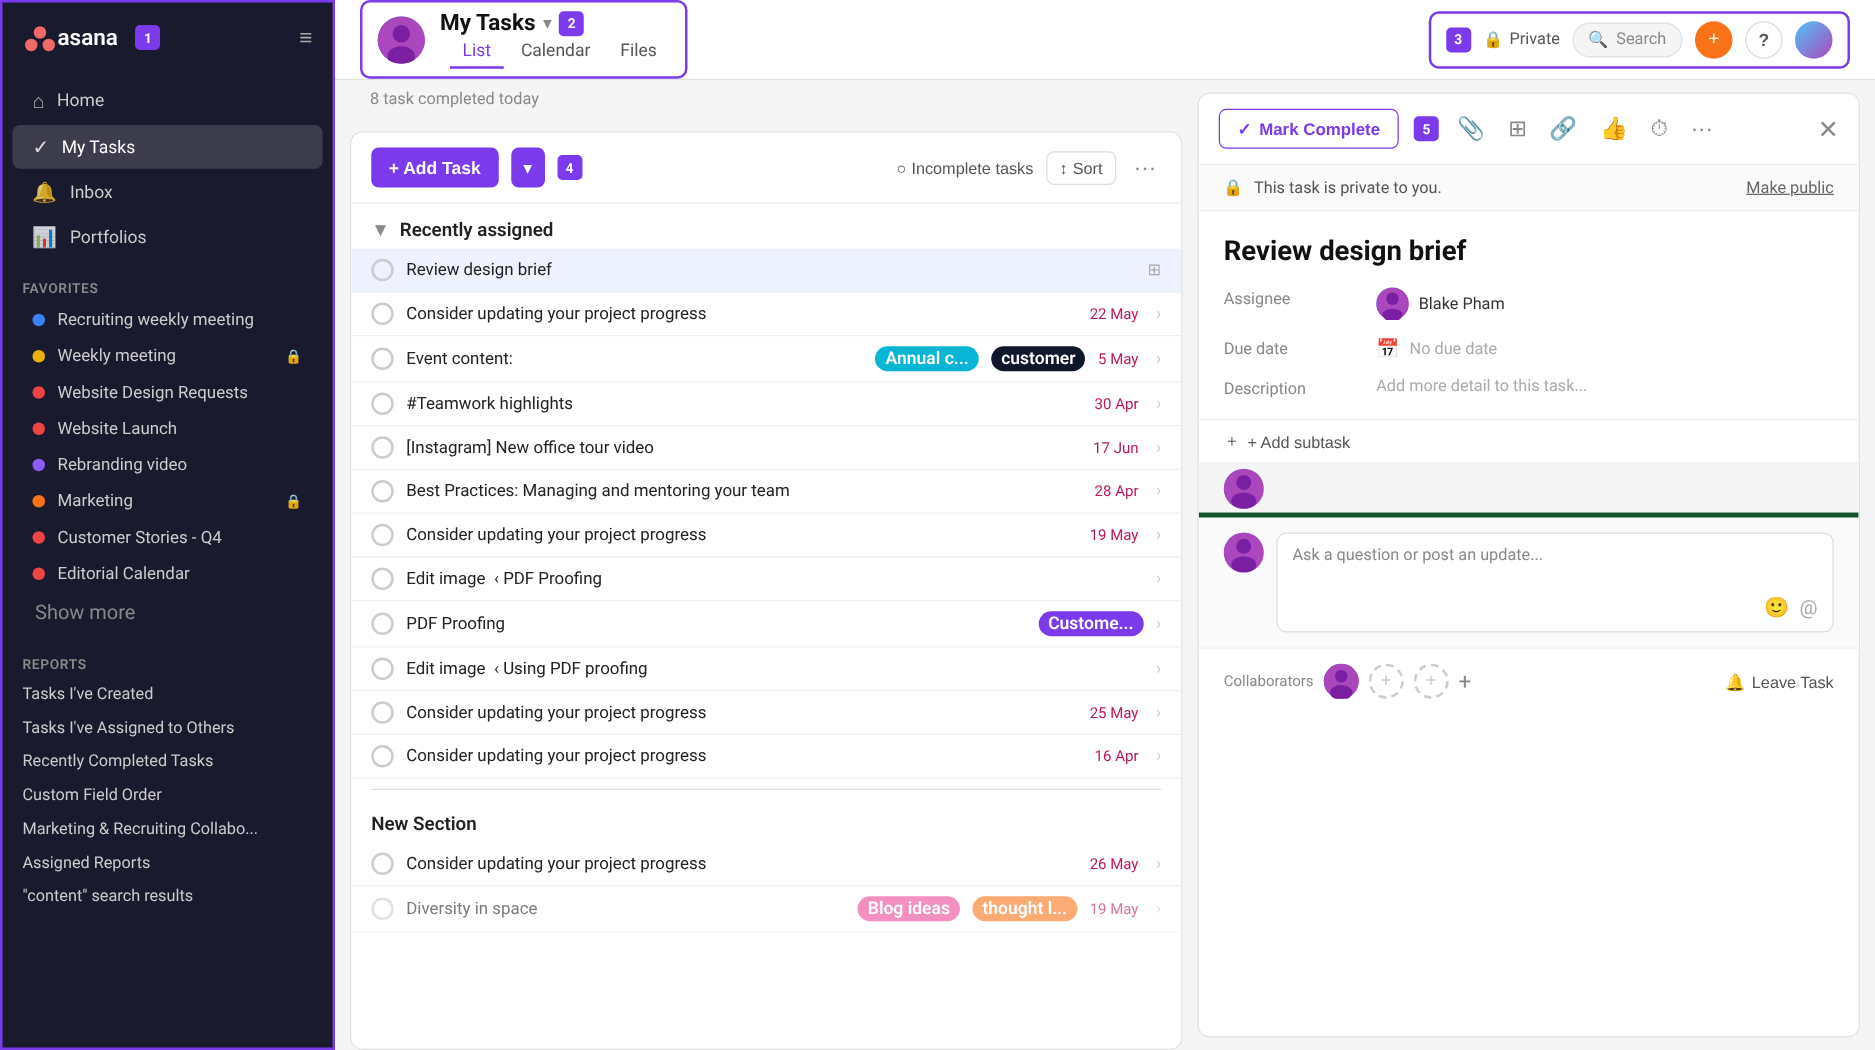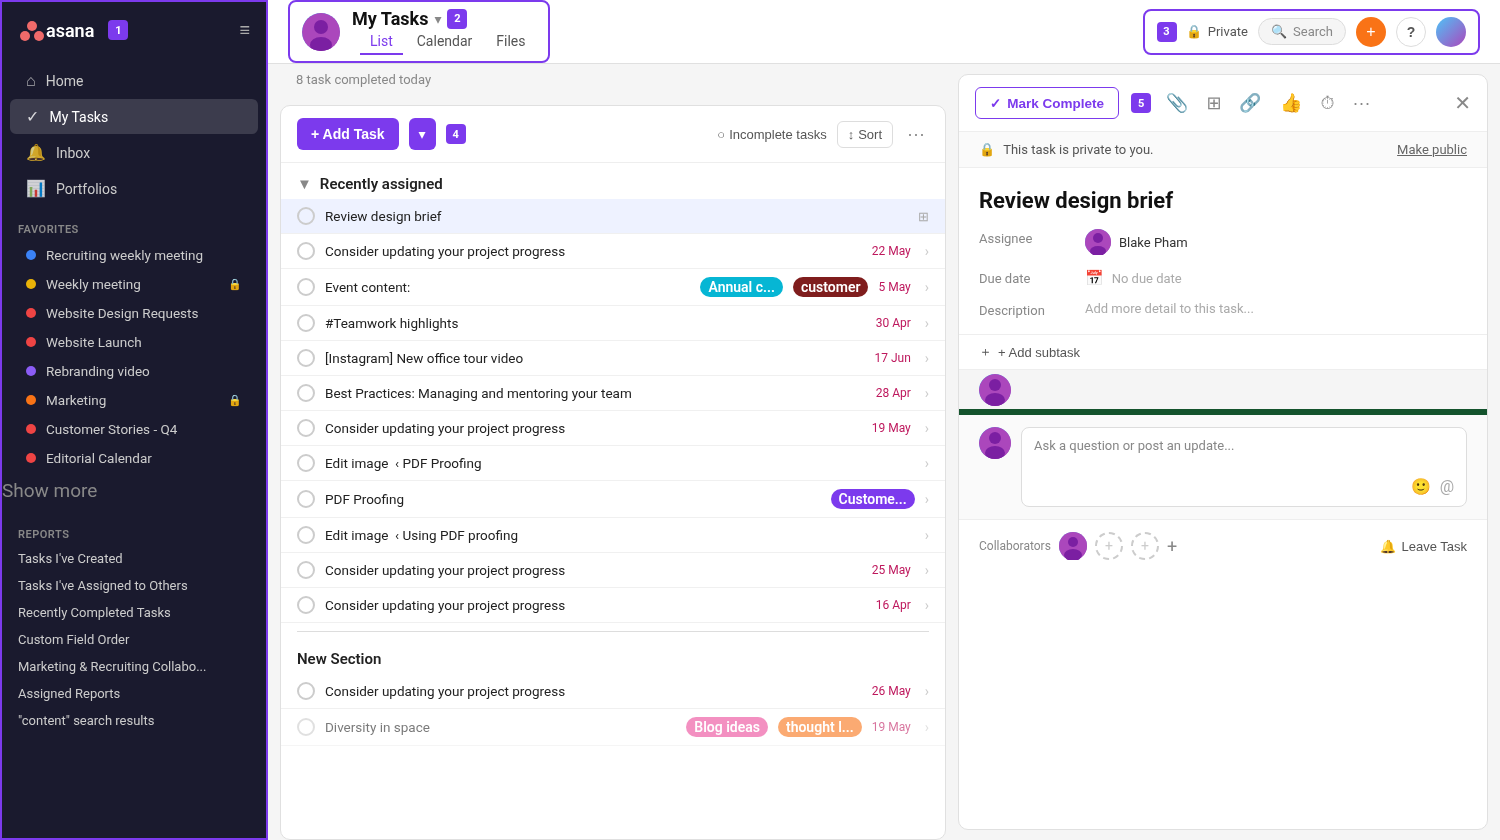--- a/index.html
+++ b/index.html
@@ -93,22 +93,22 @@
       margin: 1px 8px;
     }
     .fav-dot {
       width: 10px;
       height: 10px;
       border-radius: 50%;
       flex-shrink: 0;
     }
     .fav-lock { margin-left: auto; font-size: 11px; color: #888; }
     .show-more {
-      padding: 6px 0;
-      font-size: 19px;
+      padding: 6px 26px;
+      font-size: 16px;
       color: #888;
       cursor: pointer;
     }
     .reports-section { margin-top: 8px; }
     .report-item {
       display: flex;
       align-items: center;
       padding: 6px 16px;
       font-size: 13px;
       color: #ccc;
@@ -375,21 +375,21 @@
     .task-date { font-size: 12px; color: #be185d; margin-right: 4px; }
     .tag-pill {
       border-radius: 12px;
       padding: 2px 8px;
       font-size: 14px;
       font-weight: 600;
       color: #fff;
       white-space: nowrap;
     }
     .tag-teal { background: #06b6d4; }
-    .tag-green { background: #7f1d1d; color: #fff; }
+    .tag-green { background: #0f172a; color: #fff; }
     .tag-purple { background: #7c3aed; }
     .tag-pink { background: #ec4899; }
     .tag-orange { background: #f97316; }
     .chevron-right { color: #ccc; font-size: 14px; }
     .task-extra-icon { color: #aaa; font-size: 13px; }
     .section-divider { border: none; border-top: 1px solid #ddd; margin: 8px 16px; }
     .new-section-label {
       font-size: 15px;
       font-weight: 600;
       color: #222;
@@ -463,21 +463,21 @@
       justify-content: space-between;
       padding: 10px 20px;
       background: #fafafa;
       border-bottom: 1px solid #eee;
     }
     .private-left { display: flex; align-items: center; gap: 8px; font-size: 13px; color: #555; }
     .make-public { font-size: 13px; color: #666; cursor: pointer; text-decoration: underline; }
     .task-title-area { padding: 20px 20px 0; }
     .task-title-text { font-size: 22px; font-weight: 700; color: #111; }
     .fields-area { padding: 16px 20px; display: flex; flex-direction: column; gap: 14px; }
-    .field-row { display: flex; align-items: flex-start; gap: 16px; }
+    .field-row { display: flex; align-items: flex-start; gap: 32px; }
     .field-label { width: 90px; font-size: 13px; color: #888; padding-top: 2px; }
     .field-value { flex: 1; font-size: 13px; color: #333; display: flex; align-items: center; gap: 8px; }
     .field-value.placeholder { color: #aaa; }
     .assignee-avatar {
       width: 26px;
       height: 26px;
       border-radius: 50%;
       background: linear-gradient(135deg, #4fc3f7, #ab47bc);
       display: flex;
       align-items: center;
@@ -546,21 +546,21 @@
       color: #555;
       background: none;
       border: none;
       cursor: pointer;
     }
     .comment-area {
       display: flex;
       align-items: flex-start;
       gap: 10px;
       padding: 12px 20px;
-      border-top: 6px solid #14532d;
+      border-top: 4px solid #14532d;
       background: #fafafa;
     }
     .comment-avatar {
       width: 32px;
       height: 32px;
       border-radius: 50%;
       background: linear-gradient(135deg, #4fc3f7, #ab47bc);
       display: flex;
       align-items: center;
       justify-content: center;

